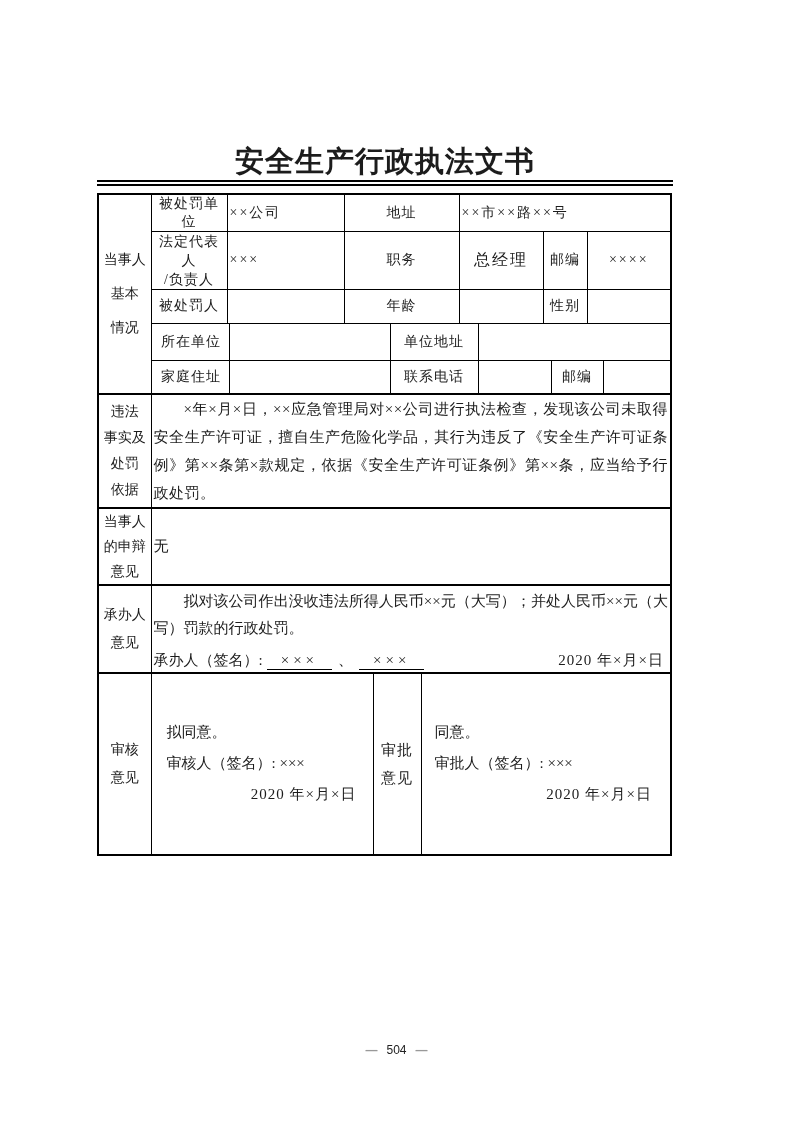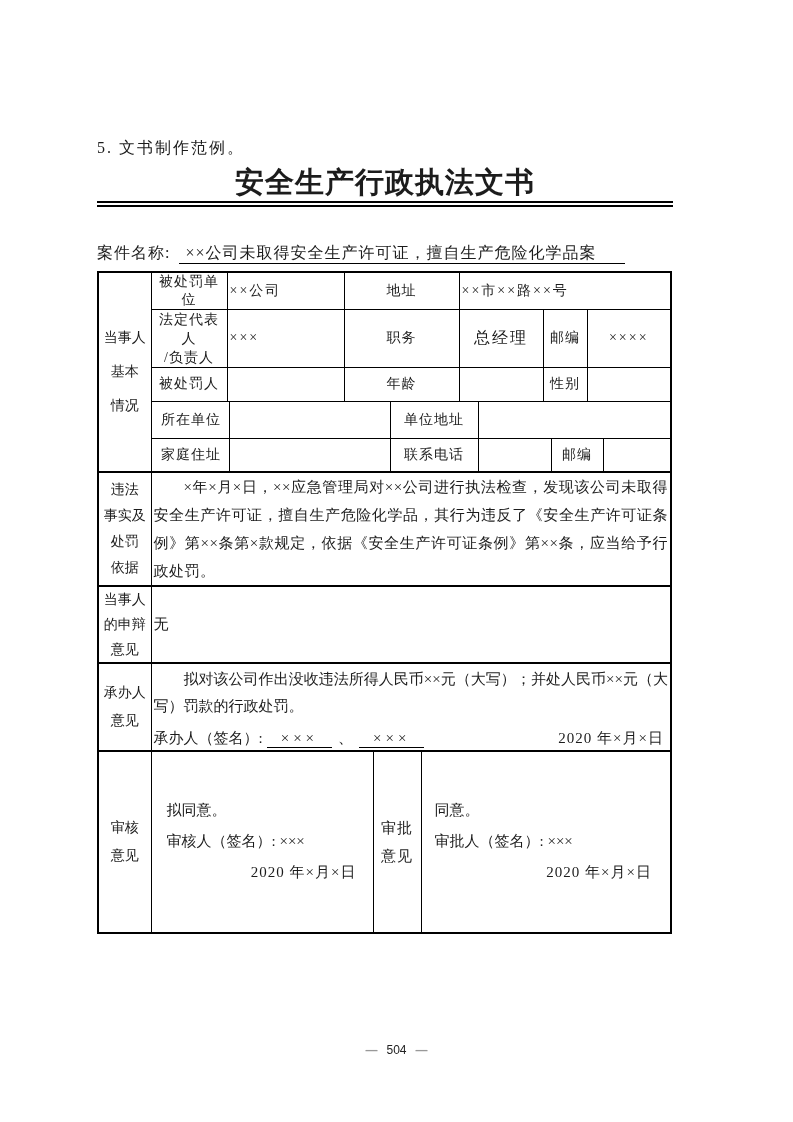--- a/index.html
+++ b/index.html
@@ -76,29 +76,24 @@
   .page-footer{position:absolute;left:0;top:1043px;width:100%;text-align:center;font-size:12px;
                font-family:"Liberation Sans","DejaVu Sans",sans-serif;color:#222;}
   .fdash{color:#999;margin:0 9px;font-weight:bold;}
 </style>
 </head>
 <body>
 
 <div class="page">
   <div class="content">
 
-    <p class="sec-heading">5. 文书制作范例。</p>
 
     <h1 class="doc-title">安全生产行政执法文书</h1>
     <div class="double-rule"></div>
 
-    <p class="case-line">
-      <span class="case-label">案件名称:</span>
-      <span class="case-value">××公司未取得安全生产许可证，擅自生产危险化学品案</span>
-    </p>
 
     <table class="form">
       <colgroup>
         <col style="width:53px">
           <col style="width:76px">
           <col style="width:117px">
         <col style="width:115px">
           <col style="width:84px">
           <col style="width:44px">
           <col style="width:84px">

